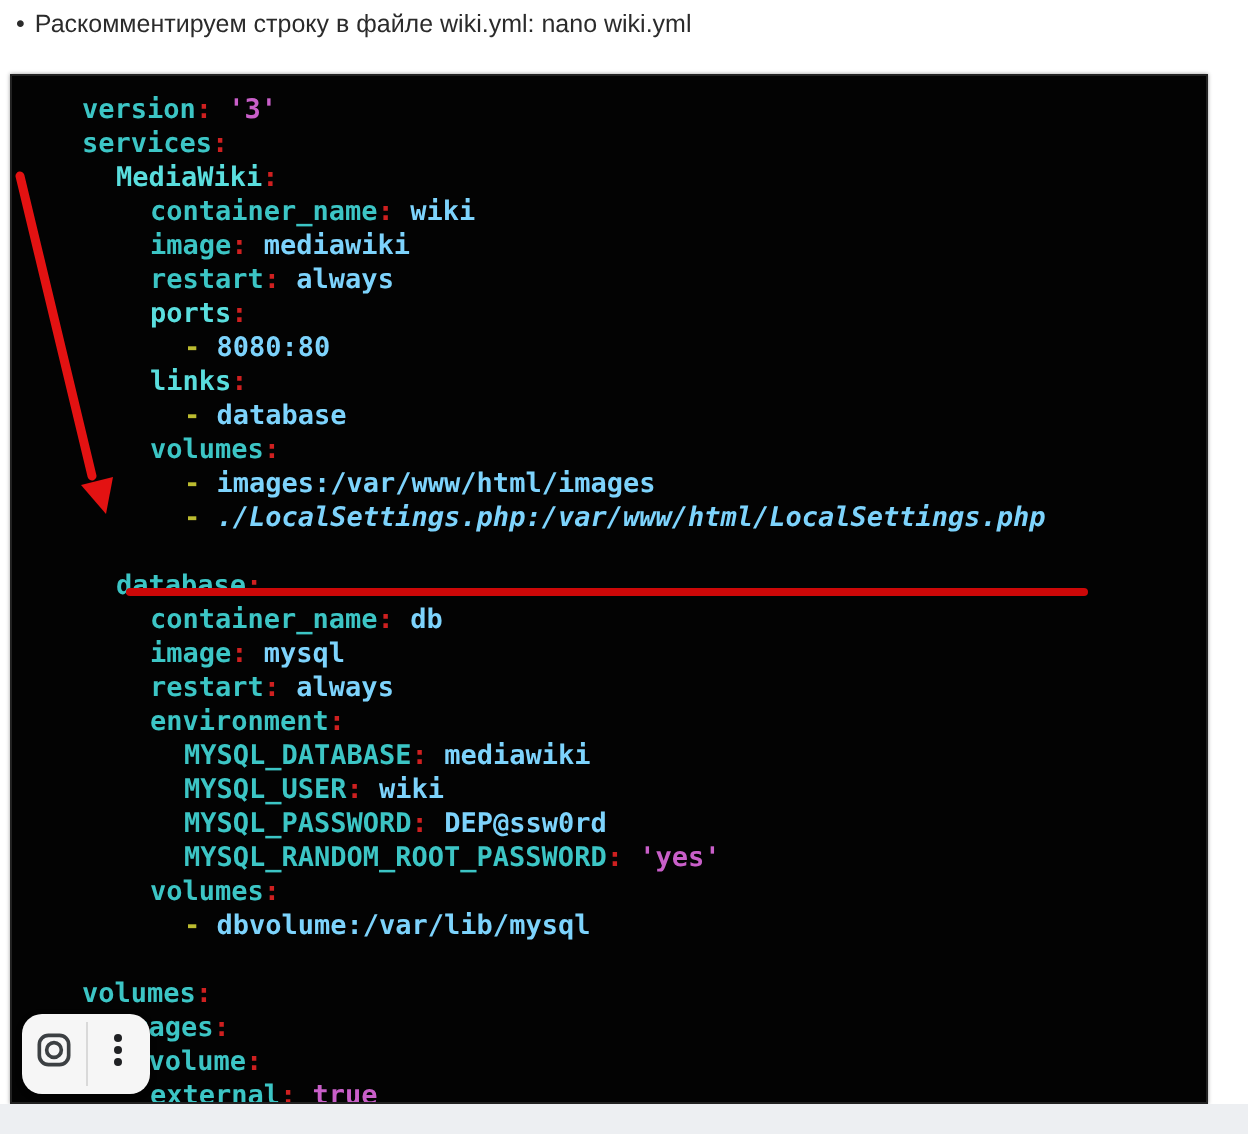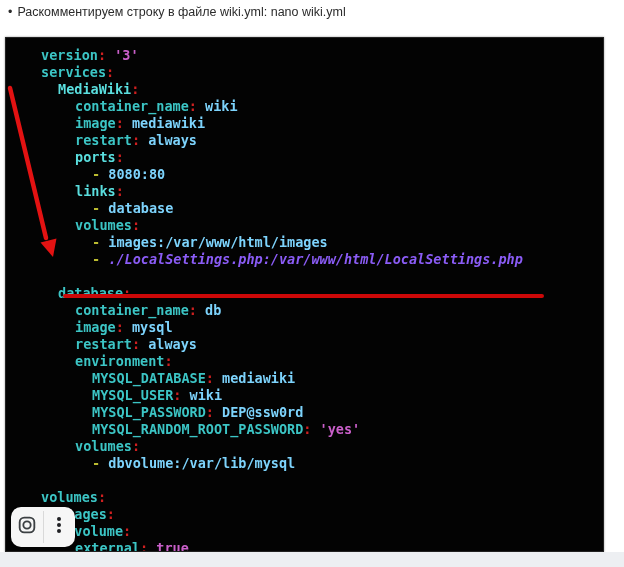--- a/index.html
+++ b/index.html
@@ -36,21 +36,21 @@
     white-space:pre;
   }
   .code-line { height:17px; }
 
   .seg-key  { color:#3cc5c5; }
   .seg-keyb { color:#5adede; }
   .seg-pun  { color:#cf2020; }
   .seg-val  { color:#7dd3fc; }
   .seg-str  { color:#c95fc9; }
   .seg-dash { color:#bcbc30; }
-  .seg-itl  { color:#8b5cf6; font-style:italic; }
+  .seg-itl  { color:#7dd3fc; font-style:italic; }
 
   .anno-svg {
     position:absolute; left:0; top:0;
     width:624px; height:567px;
     pointer-events:none;
   }
 
   .red-underline {
     position:absolute; left:57px; top:256px;
     width:481px; height:4px;

